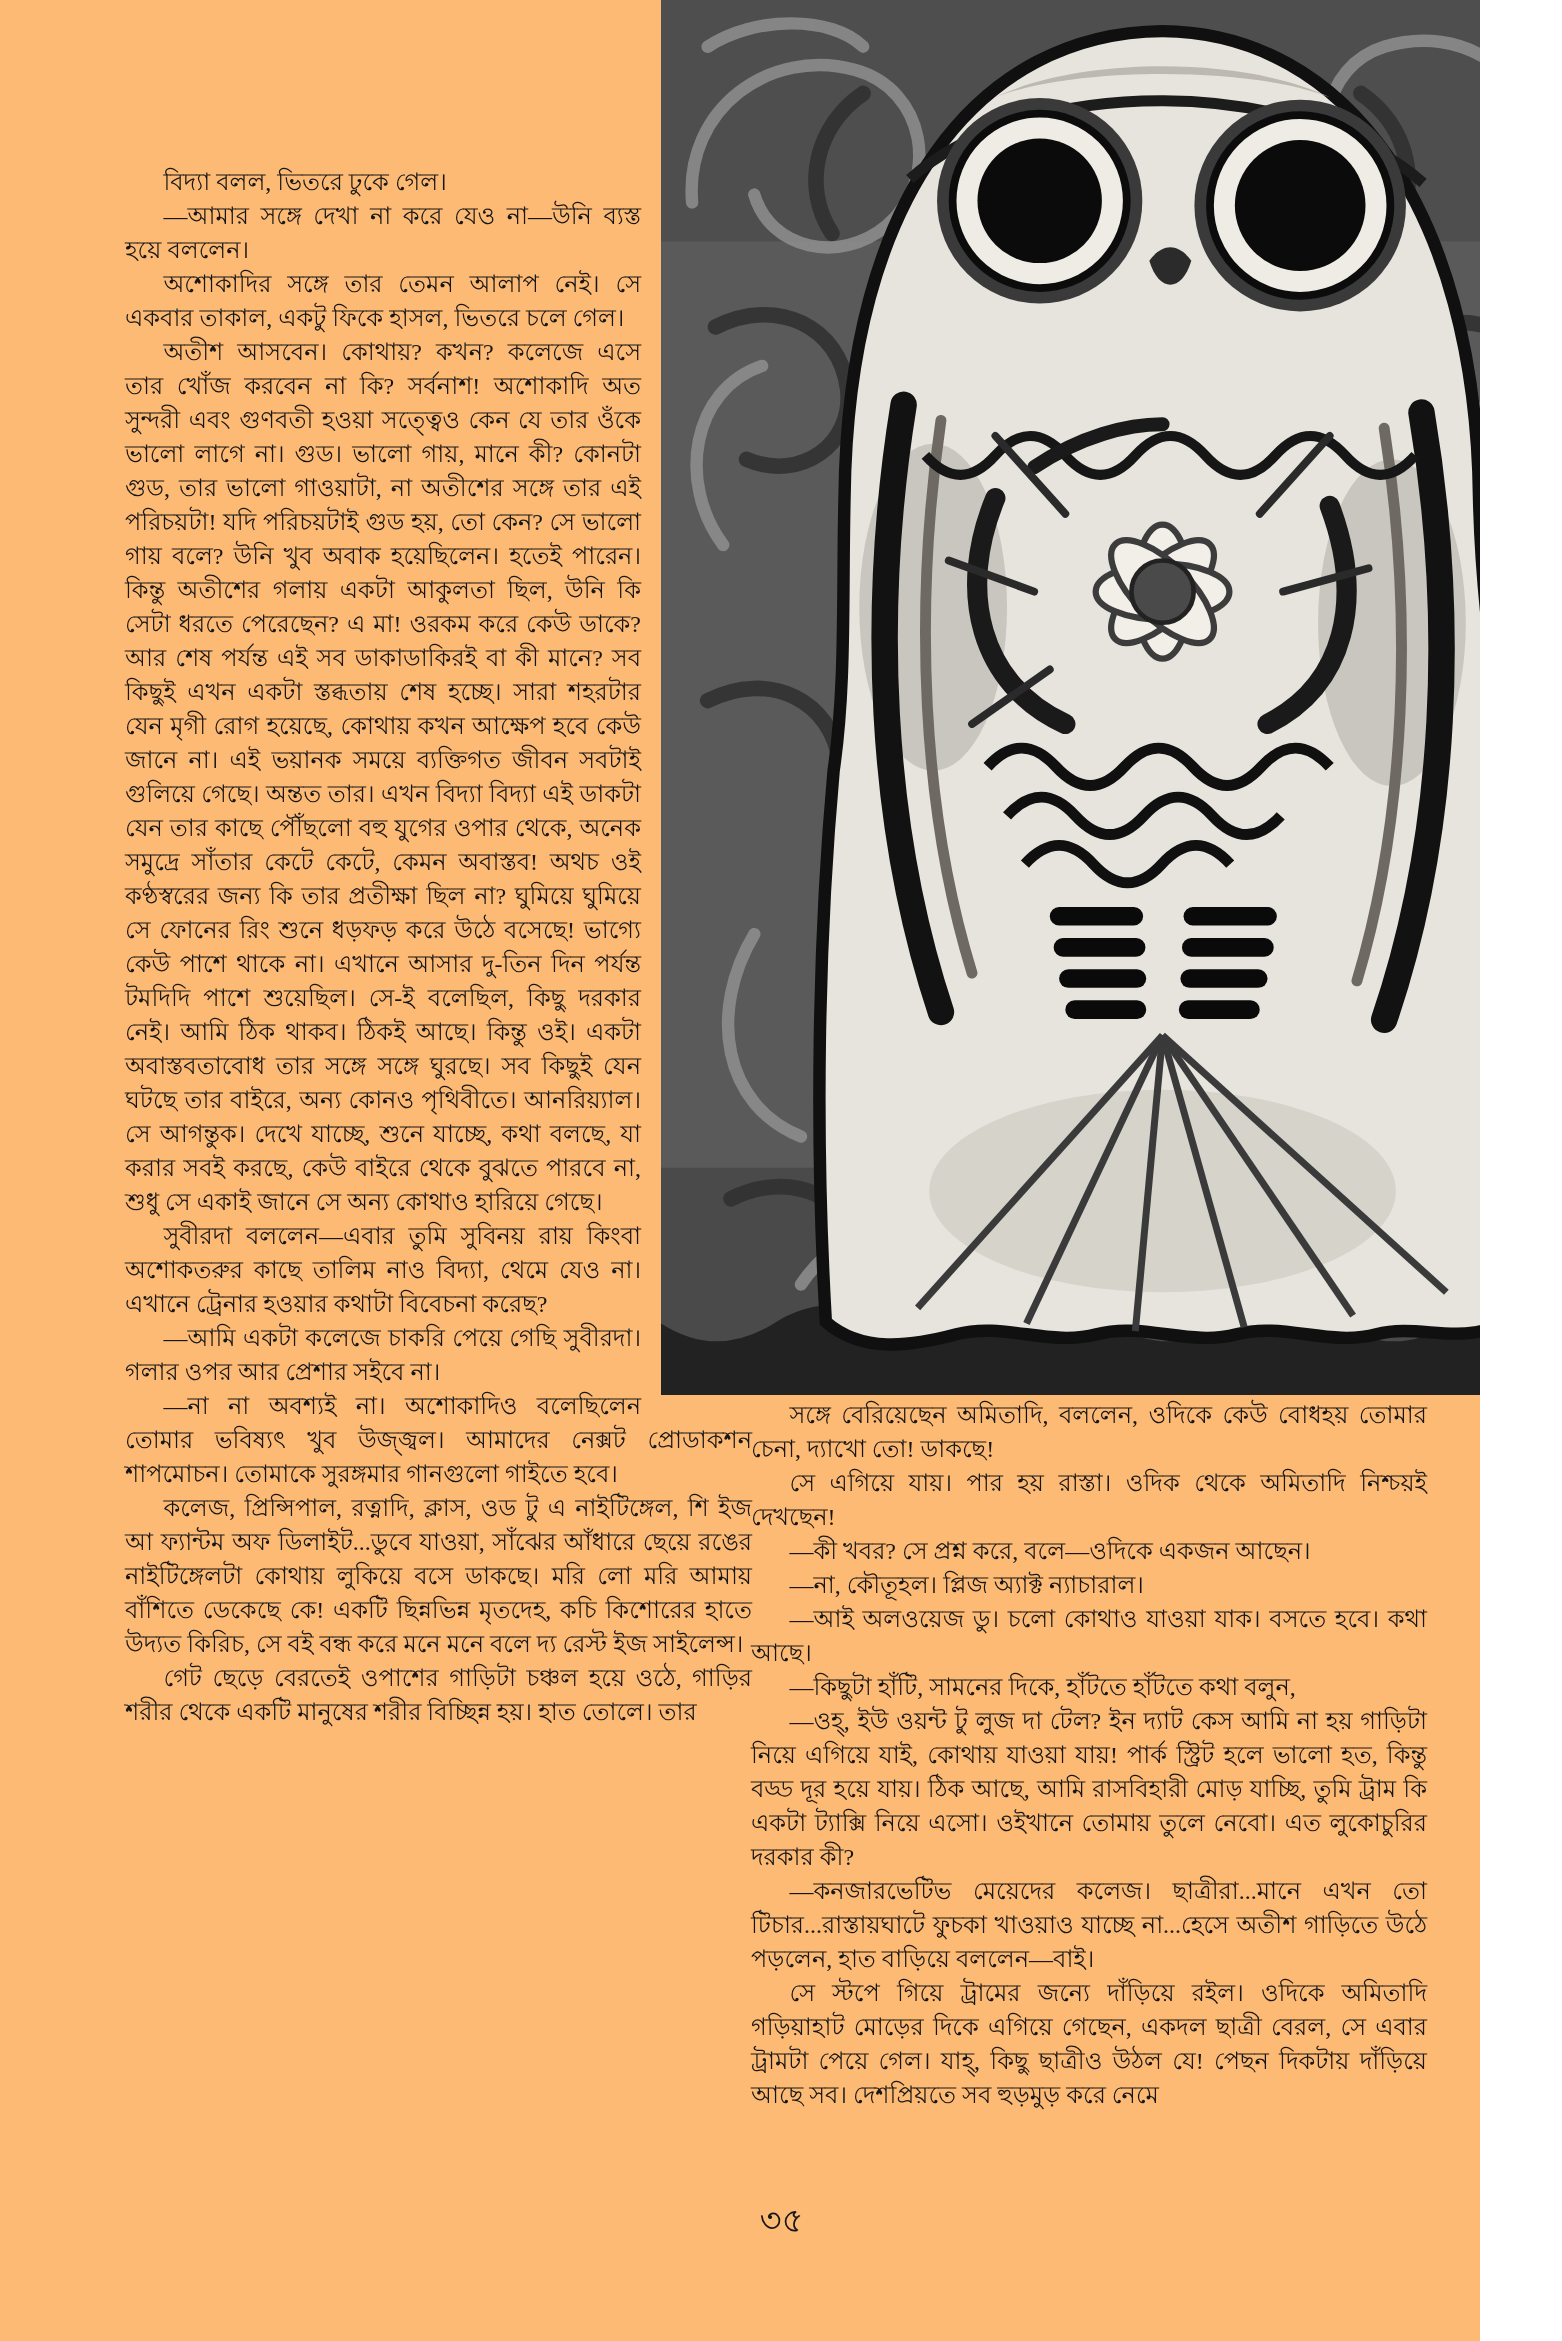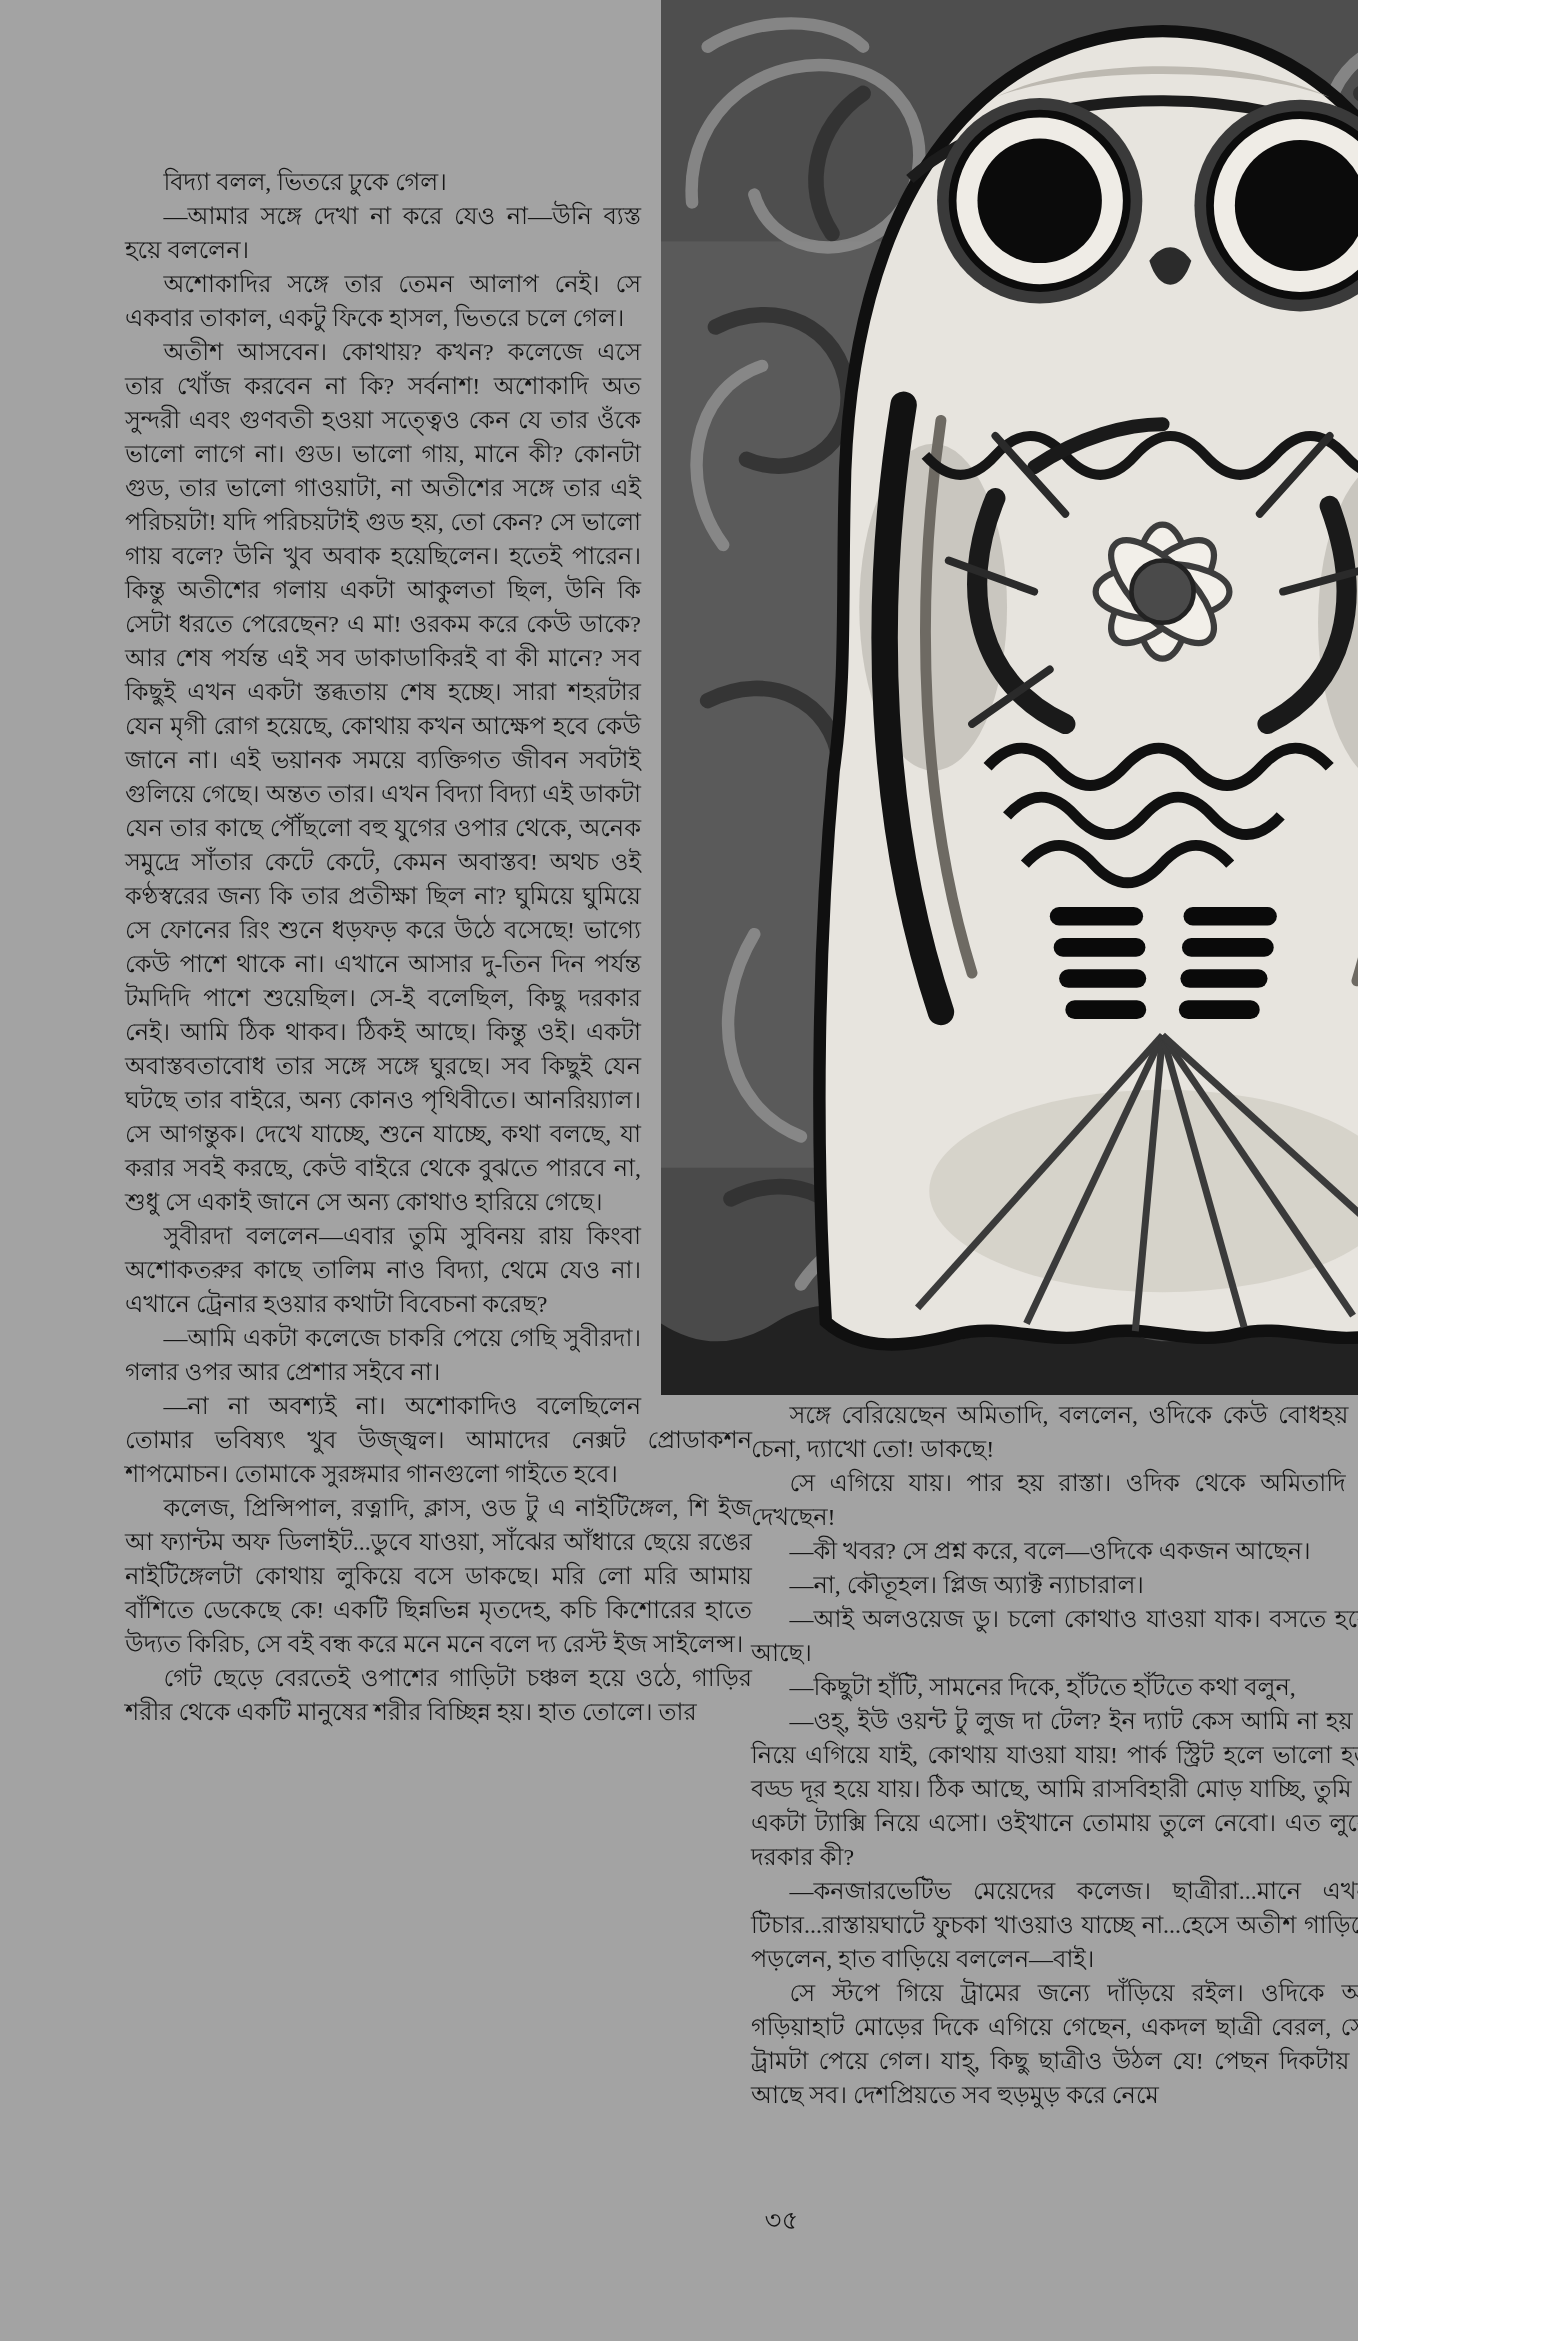--- a/index.html
+++ b/index.html
@@ -2,23 +2,23 @@
 <html style="font-size:12.5px"><head>
 <meta charset="utf-8">
 <style>
   html, body {
     margin: 0;
     padding: 0;
     background: #ffffff;
   }
   .page {
     position: relative;
-    width: 1358px;
+    width: 1480px;
     height: 2342px;
-    background: #a3a3a3;
+    background: #fdba74;
     color: #161616;
     font-family: "Liberation Serif", "DejaVu Serif", serif;
     overflow: hidden;
   }
   .artwork {
     position: absolute;
     left: 661px;
     top: 0;
     width: 902px;
     height: 1395px;
@@ -55,21 +55,21 @@
     text-indent: 1.6em;
   }
   .col p.gap {
   }
   .page-number {
     position: absolute;
     left: 0;
     top: 2204px;
     width: 1563px;
     text-align: center;
-    font-size: 26px;
+    font-size: 34px;
     line-height: 34px;
   }
 </style>
 </head>
 <body>
 
 <div class="page">
 
   <div class="artwork">
     <svg viewBox="0 0 1160 1792" preserveAspectRatio="none">

